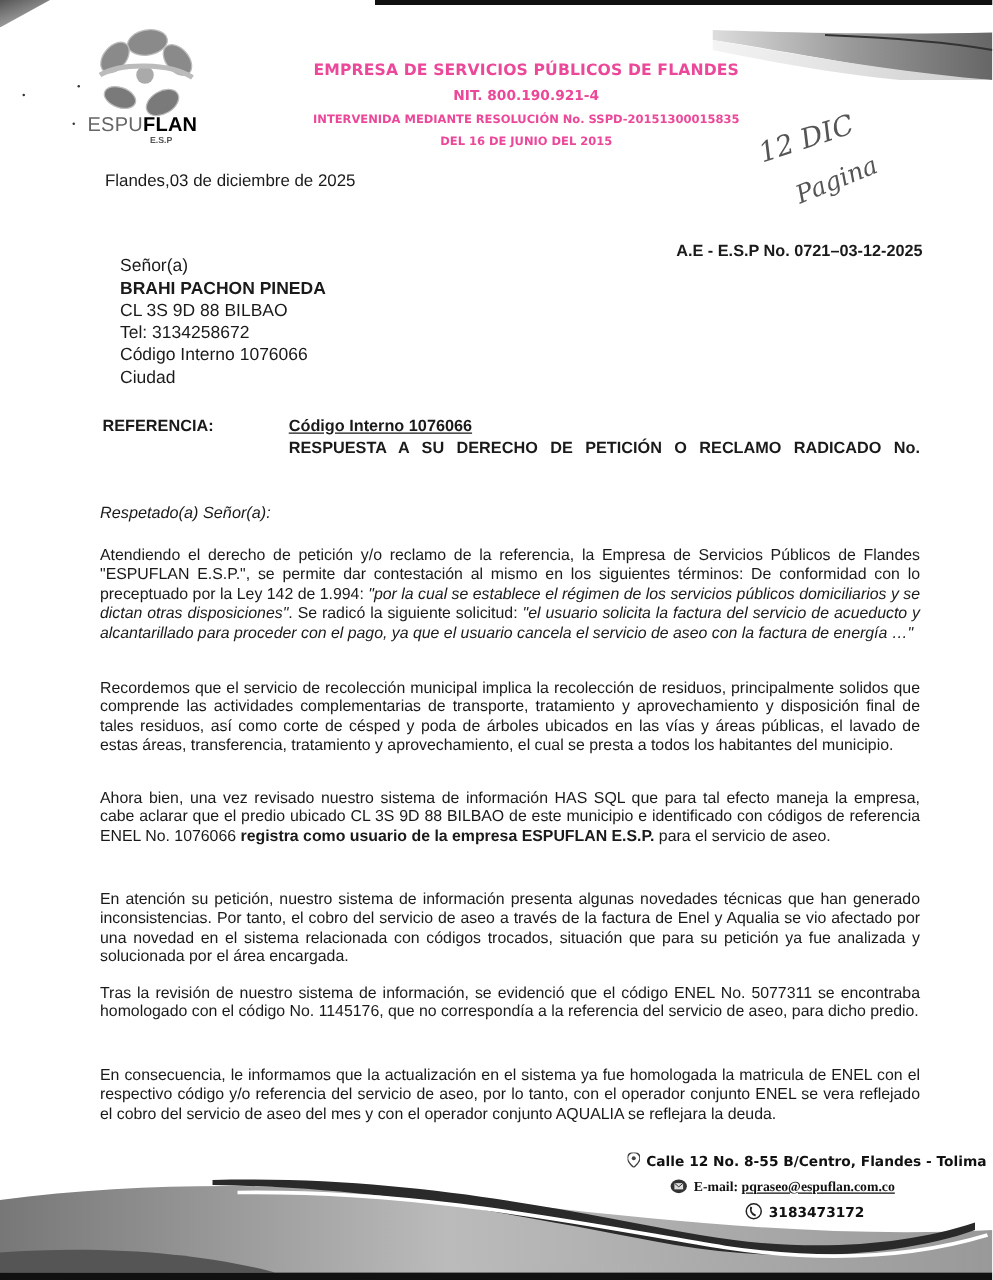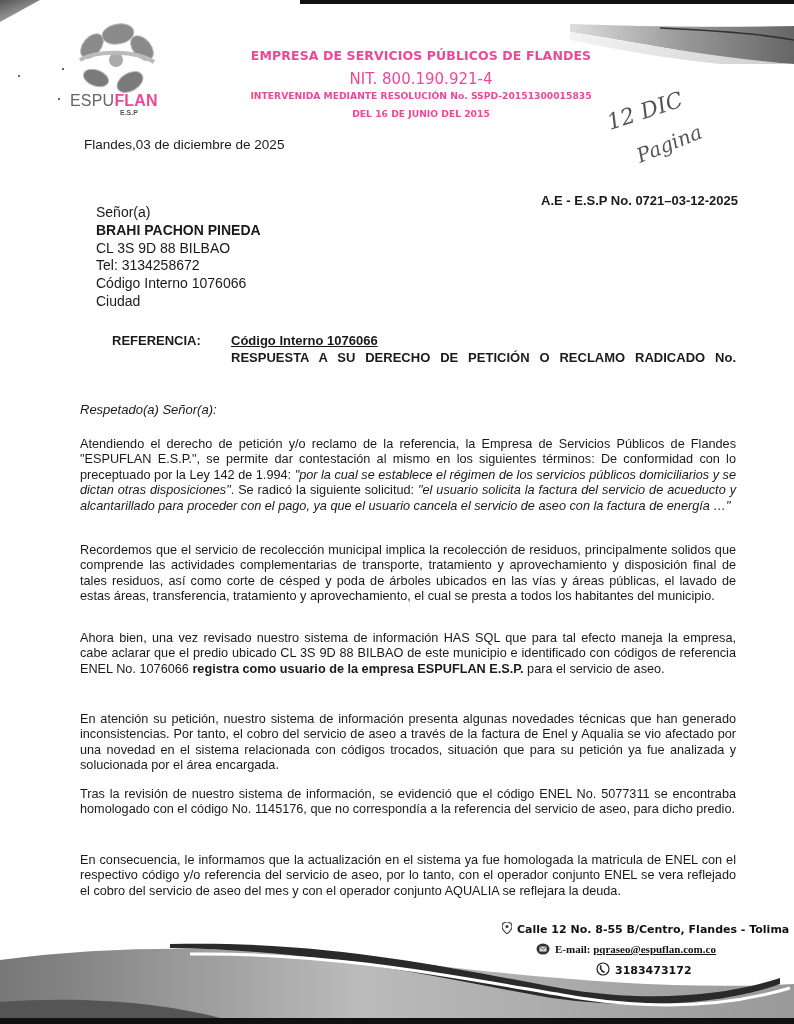--- a/index.html
+++ b/index.html
@@ -14,40 +14,40 @@
     .top-bar { left: 300px; top: 0; width: 494px; height: 4px; background: #111; }
     .tl-swoosh { left: 0; top: 0; width: 40px; height: 22px;
       background: linear-gradient(160deg, #555 0%, #999 60%, #fff 100%);
       clip-path: polygon(0 0, 100% 0, 0 100%); }
     .tr-swoosh { left: 570px; top: 14px; width: 224px; height: 50px; }
 
     
     .logo { left: 66px; top: 20px; width: 100px; height: 80px; }
     .logo-text { left: 70px; top: 92px; font-family: "Liberation Sans", sans-serif;
       font-size: 16px; color: #666; letter-spacing: 0.2px; }
-    .logo-text b { color: #ec4899; font-weight: bold; }
+    .logo-text b { color: #000000; font-weight: bold; }
     .logo-sub { left: 120px; top: 109px; font-size: 7px; font-weight: bold; color: #555; }
     .speck { width: 2px; height: 2px; background: #333; border-radius: 50%; }
 
     
     .hdr { left: 196px; width: 450px; text-align: center; font-family: "DejaVu Sans", sans-serif; color: #ec4899; }
     .hdr1 { top: 48px; font-size: 12.5px; font-weight: bold; letter-spacing: 0.1px; }
-    .hdr2 { top: 70px; font-size: 15px; font-weight: normal; }
+    .hdr2 { top: 70px; font-size: 11px; font-weight: bold; }
     .hdr3 { top: 90px; font-size: 9.2px; font-weight: bold; }
     .hdr4 { top: 108px; font-size: 9.2px; font-weight: bold; }
 
     .handwriting { left: 600px; top: 75px; width: 150px; height: 90px; }
 
     .date { left: 84px; top: 137px; font-size: 13.5px; }
     .ref-no { left: 508px; top: 193px; font-size: 13px; font-weight: bold; margin-left: 33px; }
 
     .addressee { left: 82px; top: 204px; font-size: 14px; line-height: 17.8px; margin-left: 14px; }
     .addressee .name { font-weight: bold; }
 
-    .referencia-label { left: 82px; top: 333px; font-size: 13px; font-weight: bold; margin-left: 30px; }
+    .referencia-label { left: 82px; top: 333px; font-size: 13px; font-weight: bold; }
     .ref-block { left: 231px; top: 333px; width: 505px; font-size: 13px; font-weight: bold; line-height: 16.5px; }
     .ref-block .u { text-decoration: underline; }
     .ref-block .j { text-align: justify; text-align-last: left; }
 
     .greeting { left: 80px; top: 402px; font-size: 13px; font-style: italic; }
 
     .para { left: 80px; width: 656px; font-size: 12.7px; line-height: 15.4px; text-align: justify; }
     .p1 { top: 437px; }
     .p2 { top: 543px; }
     .p3 { top: 631px; }

